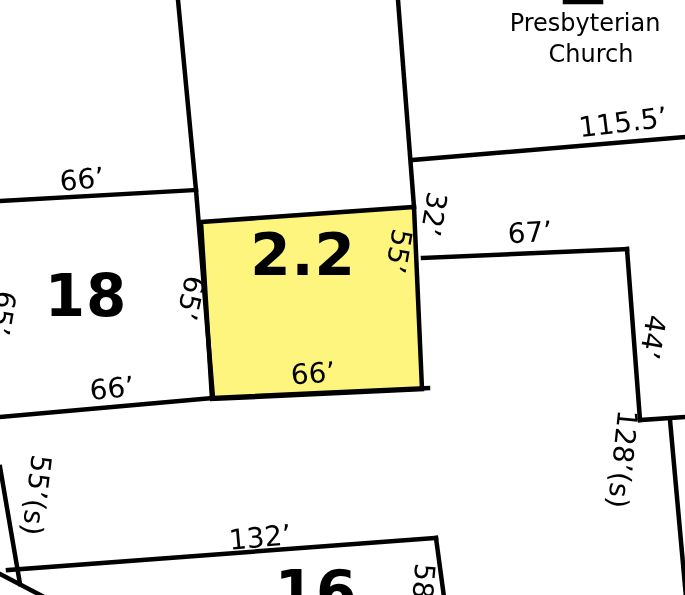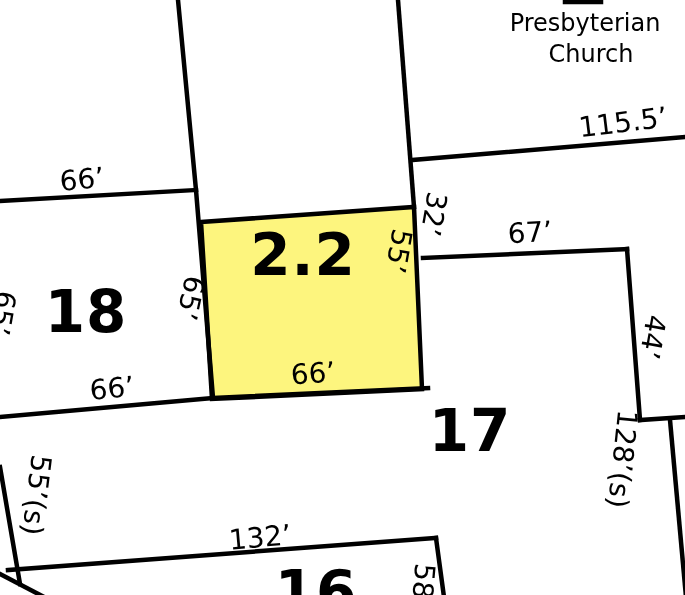--- a/index.html
+++ b/index.html
@@ -55,23 +55,22 @@
       <path d="M0,467 L20,584"></path>
       <path d="M0,574 L46,598"></path>
       <path d="M436,538 L444,597"></path>
       <path d="M565,2 L601,2"></path>
     </g>
   </svg>
 
   <div class="lbl church" style="left:591px;top:54px;">Church</div>
   <div class="lbl church" style="left:585px;top:23px;">Presbyterian</div>
 
-  <div class="lbl parcel-num" style="left:86px;top:312px;">18</div>
+  <div class="lbl parcel-num" style="left:86px;top:296px;">18</div>
   <div class="lbl parcel-num" style="left:303px;top:255px;">2.2</div>
-  <div class="lbl parcel-num" style="left:470px;top:431px;">17</div>
   <div class="lbl parcel-num" style="left:316px;top:592px;">16</div>
 
   <div class="lbl dim tn5" style="left:82px;top:180px;">66’</div>
   <div class="lbl dim tn5" style="left:112px;top:389px;">66’</div>
   <div class="lbl dim tn4" style="left:313px;top:374px;">66’</div>
   <div class="lbl dim tn7" style="left:623px;top:123px;">115.5’</div>
   <div class="lbl dim tn3" style="left:530px;top:233px;">67’</div>
   <div class="lbl dim tn5" style="left:260px;top:538px;">132’</div>
 
   <div class="lbl dim r100" style="left:433px;top:214px;">32’</div>

